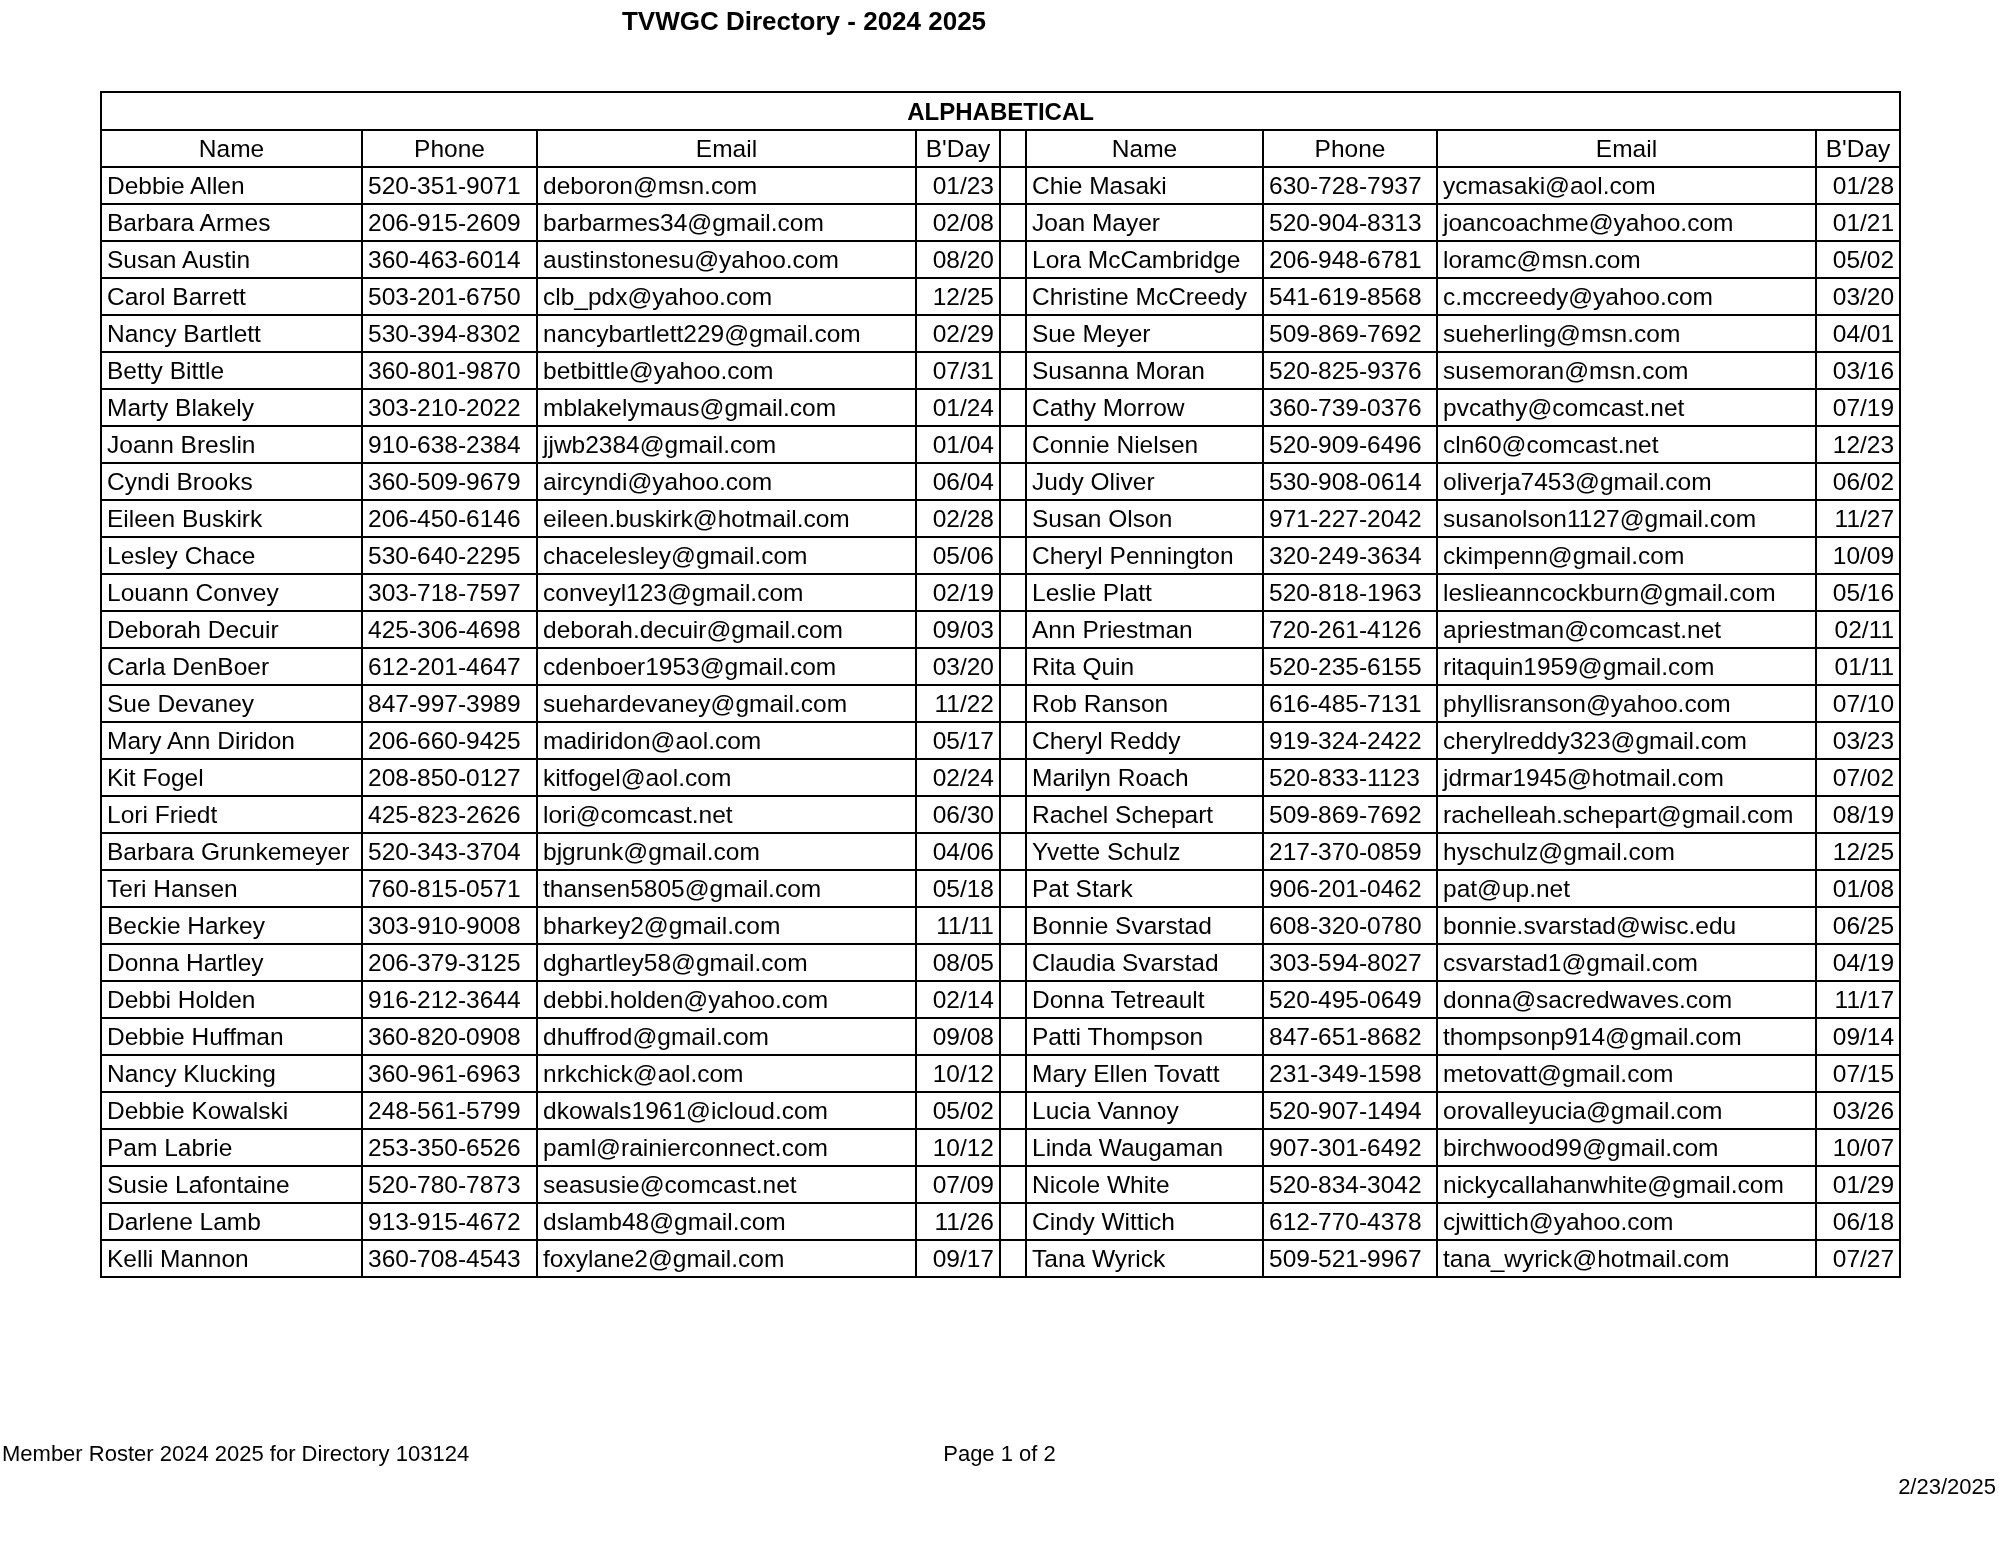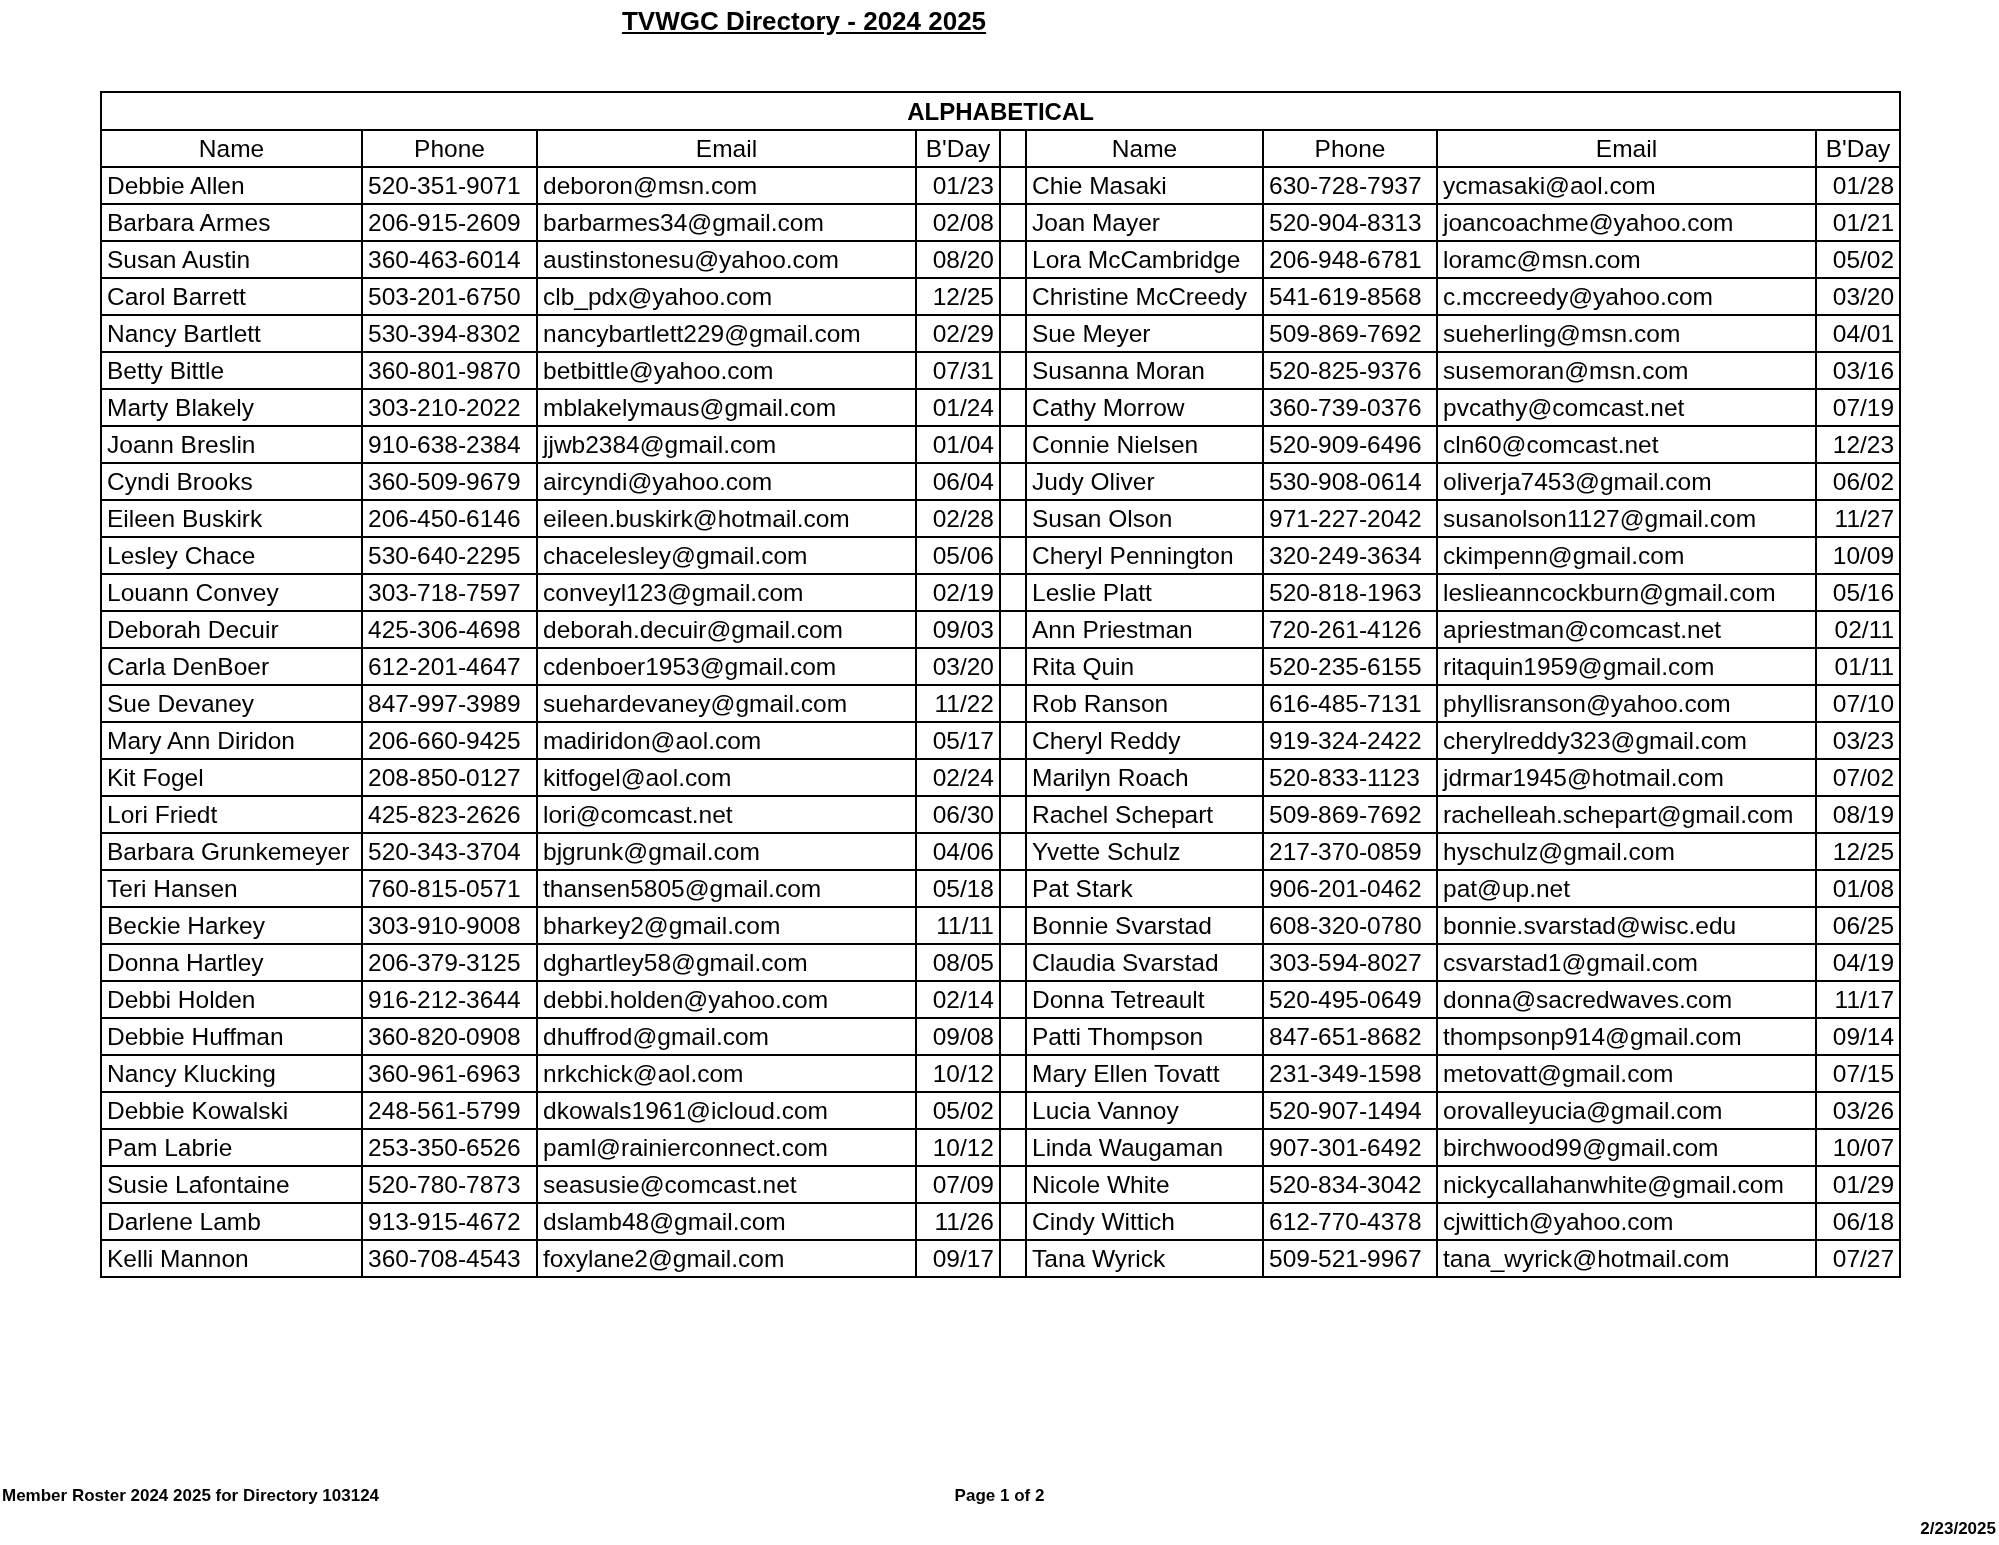--- a/index.html
+++ b/index.html
@@ -1,25 +1,25 @@
 <!DOCTYPE html>
 <html><head>
 <meta charset="utf-8">
 <style>
   html, body { margin:0; padding:0; background:#ffffff; }
   body { width:1999px; height:1545px; position:relative; font-family:"Liberation Sans", sans-serif; color:#000; overflow:hidden; }
-  .title { position:absolute; top:6px; left:0; width:1608px; text-align:center; font-weight:bold; font-size:26px; font-family:"Liberation Sans", sans-serif;text-decoration:underline; }
+  .title { position:absolute; top:6px; left:0; width:1608px; text-align:center; font-weight:bold; font-size:26px; font-family:"Liberation Sans", sans-serif; }
   table.dir { position:absolute; left:100px; top:91px; border-collapse:collapse; table-layout:fixed; width:1799px; }
   table.dir td, table.dir th { border:2px solid #000; padding:0 5px; height:35px; font-size:24.5px; white-space:nowrap; overflow:hidden; font-weight:normal; line-height:35px; }
   table.dir tr.sec td { text-align:center; font-weight:bold; height:36px; font-size:24px; }
   table.dir th { text-align:center; }
   td.bd { text-align:right; padding-right:6px; }
   th.bd { text-align:right; padding-right:6px; }
   td.gap, th.gap { padding:0; }
-  .footer { position:absolute; top:1486px; font-size:17px; font-family:"Liberation Sans", sans-serif;font-weight:bold; }
+  .footer { position:absolute; top:1441px; font-size:22px; font-family:"Liberation Sans", sans-serif; }
   .f-left { left:2px; }
   .f-center { left:0; width:1999px; text-align:center; }
   .f-right { right:3px;margin-top:33px; }
 </style>
 </head>
 <body>
 
 <div class="title">TVWGC Directory - 2024 2025</div>
 
 <table class="dir">

